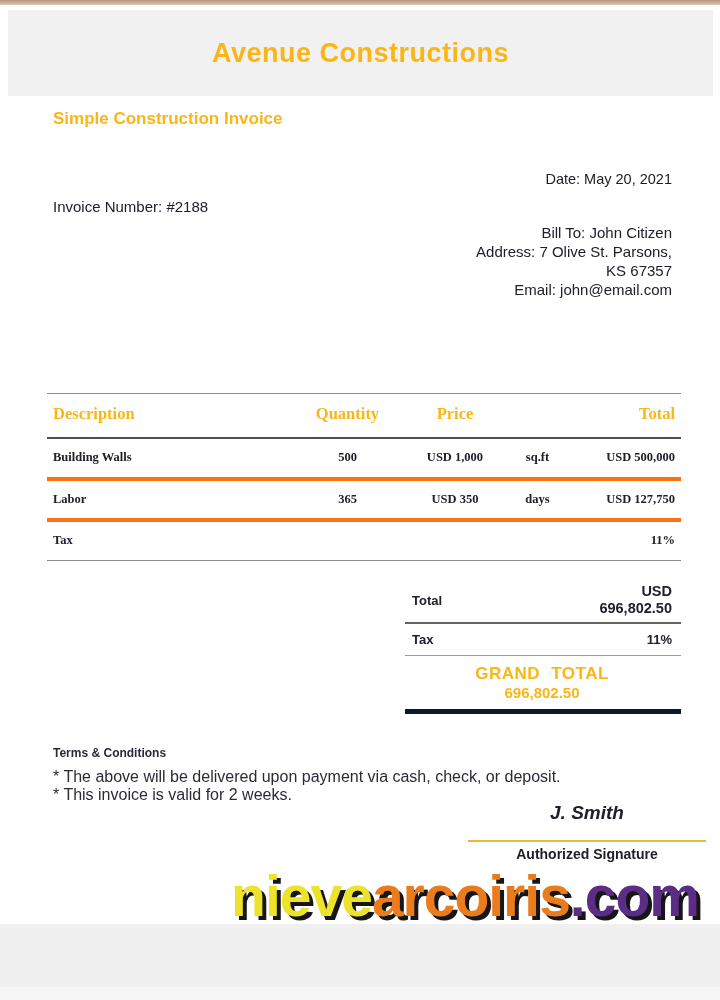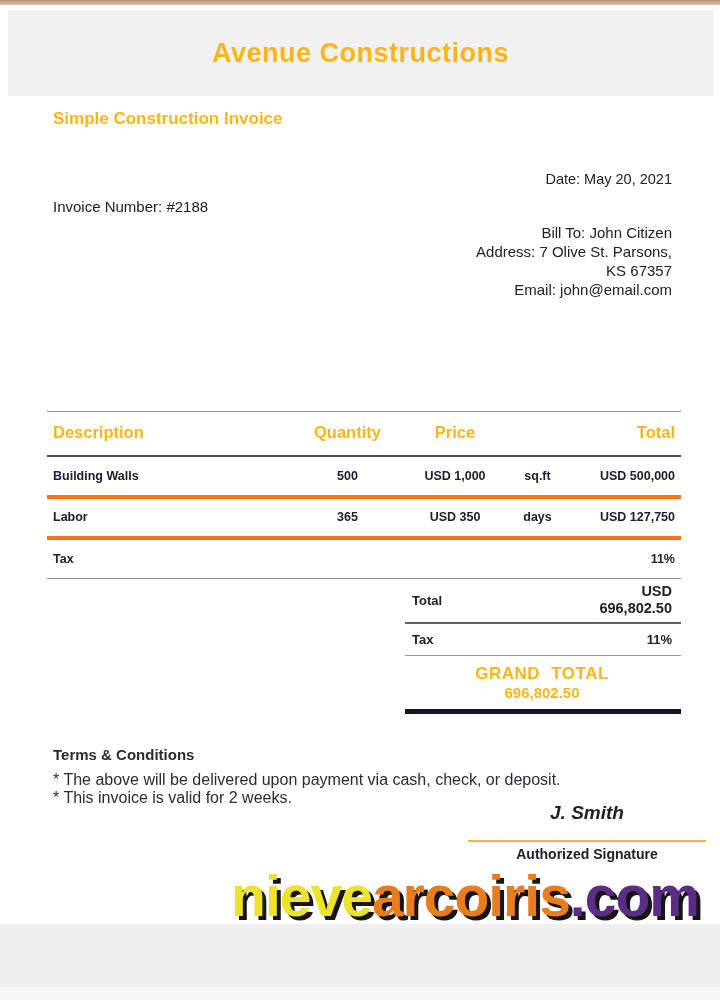--- a/index.html
+++ b/index.html
@@ -16,21 +16,21 @@
   .header-band {
     position:absolute; top:10px; left:8px; width:705px; height:86px;
     background:#f1f1f2; display:flex; align-items:center; justify-content:center;
   }
   .company-name { font-size:27px; font-weight:bold; color:#fbb615; letter-spacing:0.5px; }
   .invoice-title { position:absolute; top:109px; left:53px; font-size:17px; font-weight:bold; color:#fbb615; }
   .date-line { position:absolute; top:171px; right:48px; font-size:14.5px; }
   .invoice-number { position:absolute; top:198px; left:53px; font-size:15px; }
   .bill-to { position:absolute; top:223px; right:48px; text-align:right; font-size:15px; line-height:19px; }
 
-  table.items { position:absolute; top:411px; left:47px; width:634px; border-collapse:collapse; table-layout:fixed; }
+  table.items { position:absolute; top:393px; left:47px; width:634px; border-collapse:collapse; table-layout:fixed;font-family:Liberation Serif, serif; }
   table.items col.c-desc { width:248px; }
   table.items col.c-qty  { width:105px; }
   table.items col.c-price{ width:110px; }
   table.items col.c-unit { width:55px; }
   table.items col.c-total{ width:116px; }
   table.items thead th {
     color:#fbb615; font-size:16.5px; font-weight:bold; text-align:left;
     border-top:1px solid #8e8e8e; border-bottom:2px solid #4f4f4f;
     height:44px; vertical-align:middle; padding:0 0 2px 6px;
   }
@@ -48,21 +48,21 @@
   .sum-row { display:flex; align-items:center; justify-content:space-between; }
   .sum-row.total-row { border-bottom:2px solid #636363; padding:5px 9px 5px 7px; min-height:42px; }
   .sum-row.tax-row   { border-bottom:1px solid #9b9b9b; padding:7px 9px 7px 7px; min-height:30px; }
   .sum-row.grand-row { border-bottom:5px solid #0f172a; padding:8px 9px 8px 7px; min-height:36px;flex-direction:column; }
   .sum-label { font-size:13px; font-weight:bold; }
   .sum-value { font-size:14.5px; font-weight:bold; text-align:right; line-height:17px; }
   .grand-row .sum-label { color:#fbb615; font-size:17px; word-spacing:6px; letter-spacing:0.5px; }
   .grand-row .sum-value { color:#fbb615; font-size:15px; }
 
   .terms { position:absolute; top:746px; left:53px; }
-  .terms-heading { font-size:15px; font-weight:bold; margin-bottom:8px; color:#2b2b38; }
+  .terms-heading { font-size:12px; font-weight:bold; margin-bottom:8px; color:#2b2b38; }
   .terms-item { font-size:16px; line-height:18px; color:#2b2b38; }
 
   .signature { position:absolute; top:802px; left:468px; width:238px; text-align:center; }
   .sig-name { font-size:19px; font-weight:bold; font-style:italic; padding-bottom:16px; border-bottom:2px solid #f2b637; }
   .sig-label { font-size:14px; font-weight:bold; padding-top:4px; }
 
   .bottom-band  { position:absolute; top:924px; left:0; width:720px; height:63px; background:#f0f0f1; }
   .bottom-strip { position:absolute; top:987px; left:0; width:720px; height:13px; background:#f6f6f6; }
 
   .watermark {

